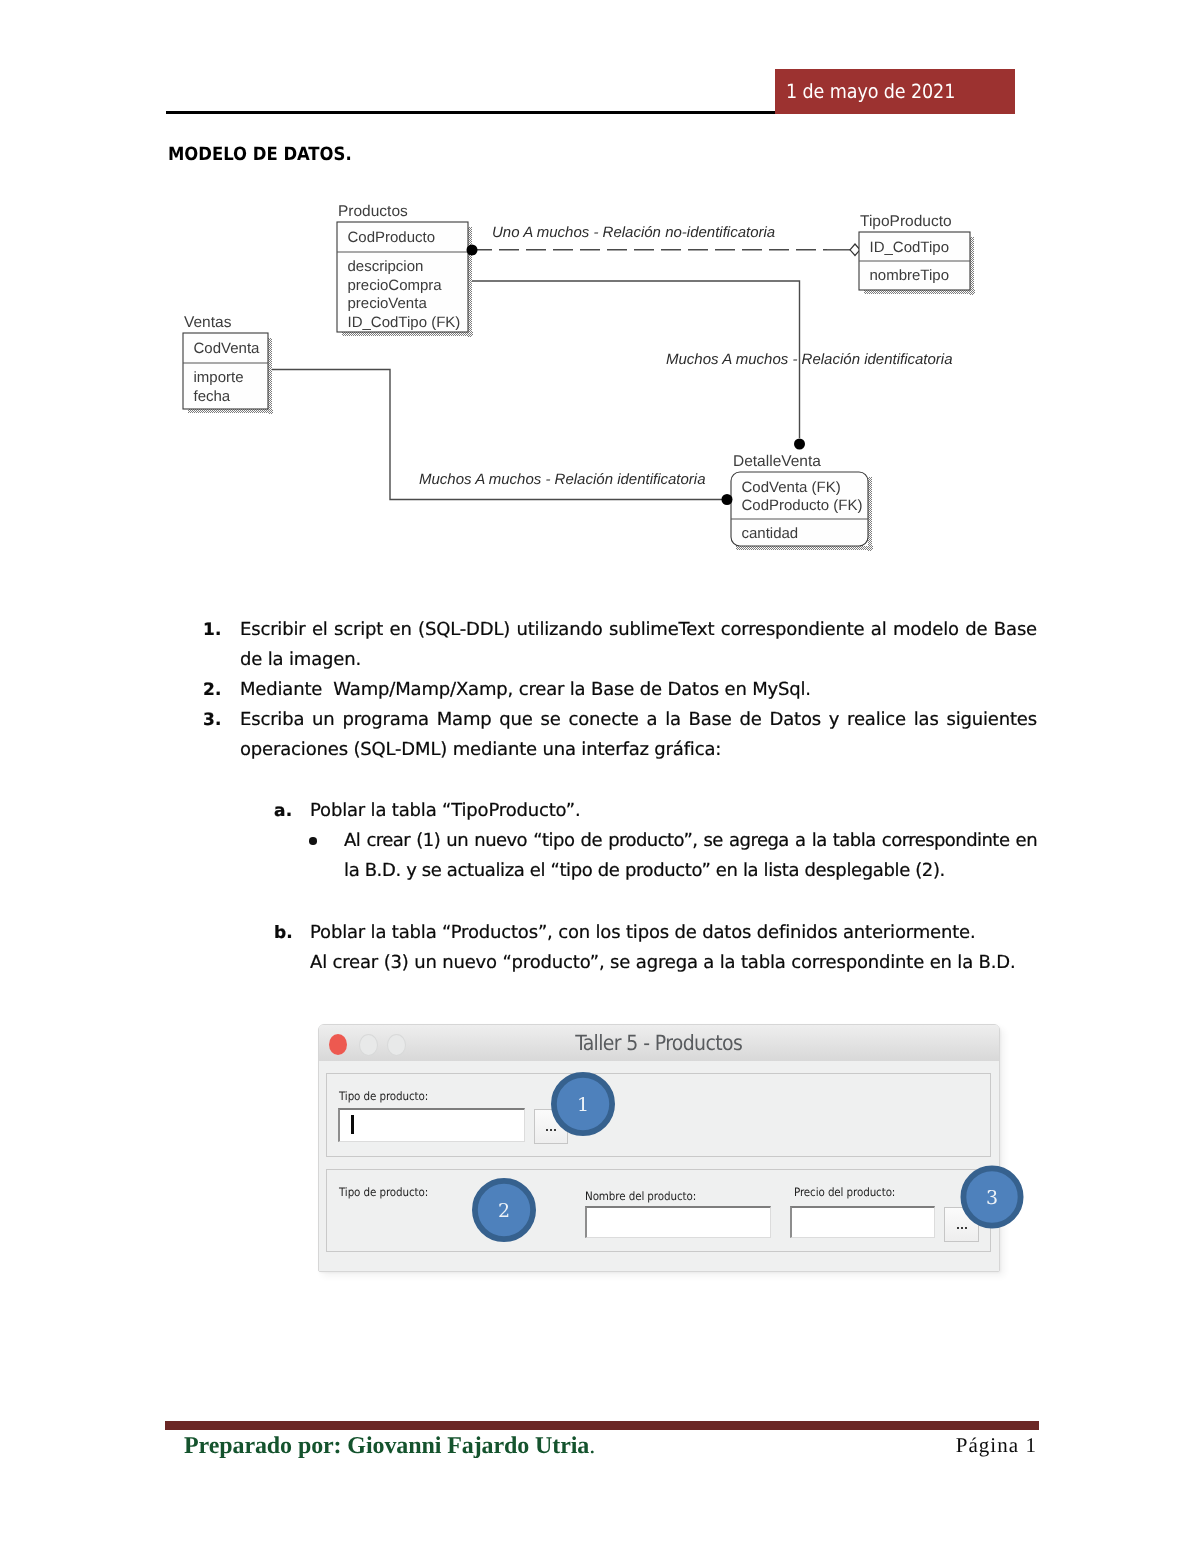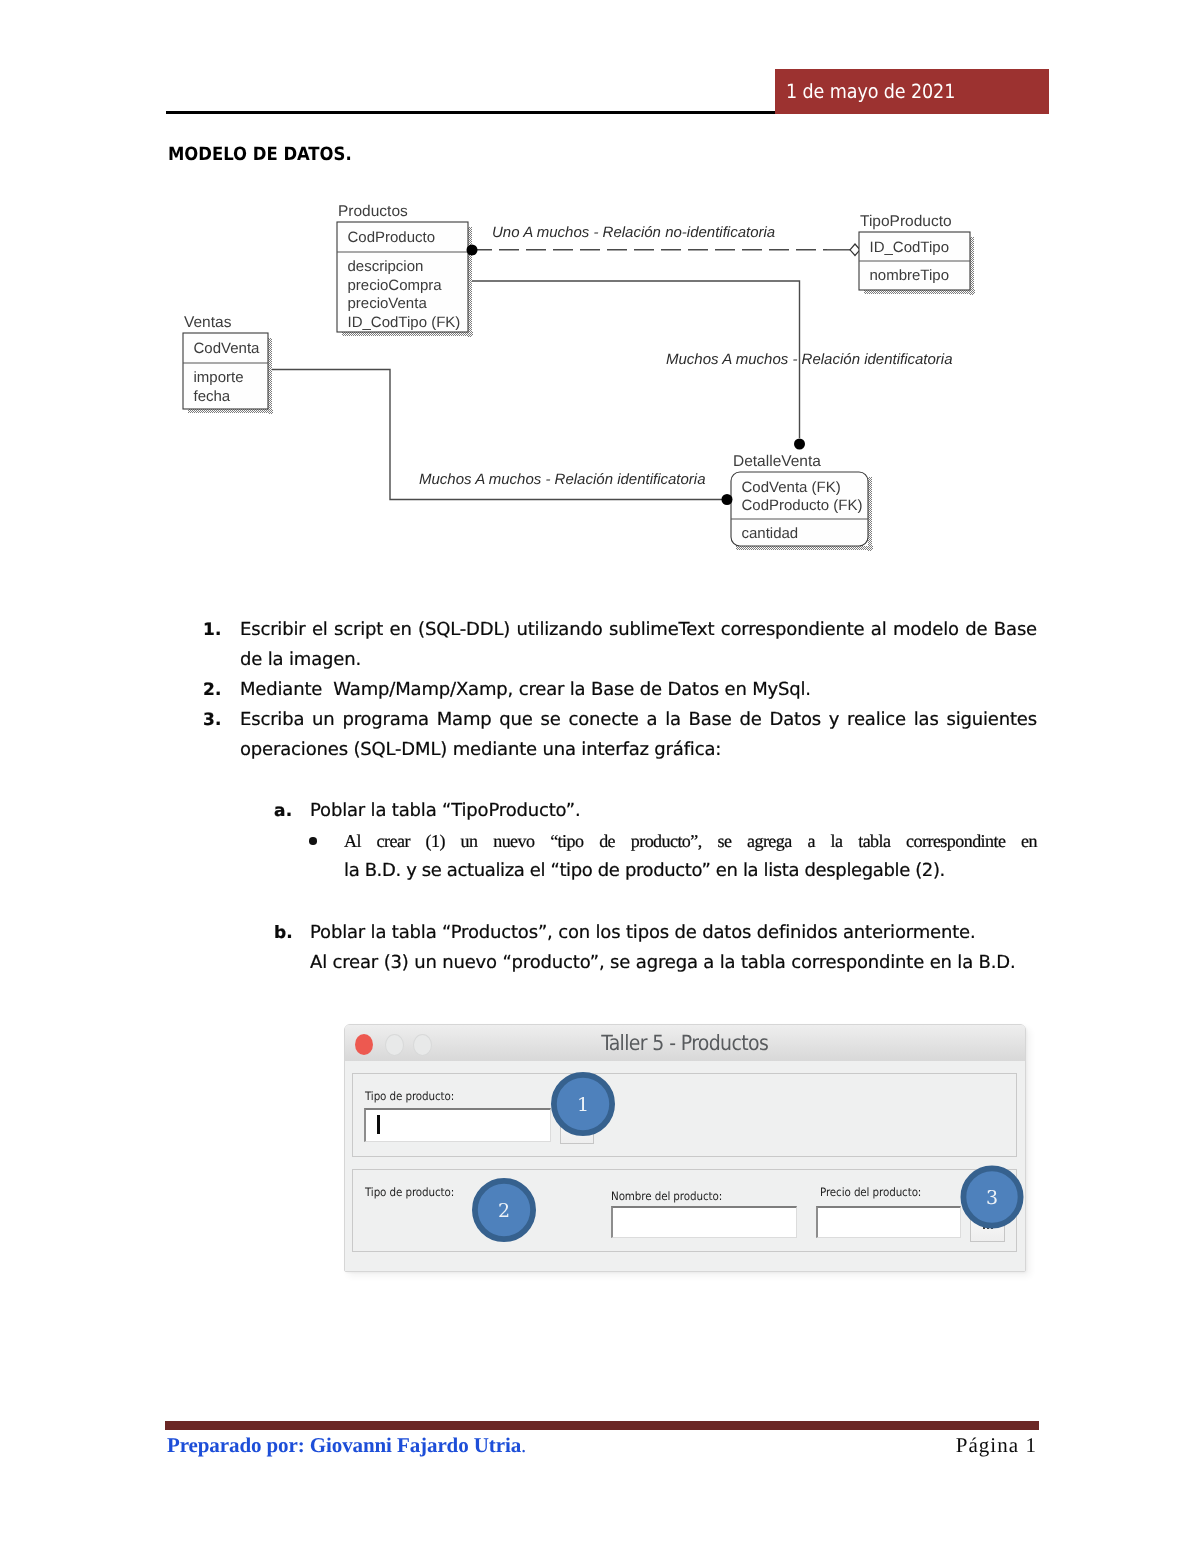--- a/index.html
+++ b/index.html
@@ -15,21 +15,21 @@
        will-change:transform;transform:translate3d(0,0,0);}
 
   
   #hdr{position:absolute;left:166px;top:60px;width:871px;height:56px;}
   #hdr .rule{position:absolute;left:0;top:51px;width:609px;height:3px;background:#000;}
   #hdr .titlewrap{position:absolute;left:0;top:8px;width:601px;height:51px;
        text-align:right;line-height:51px;white-space:nowrap;}
   #hdr .title{font-family:"DejaVu Sans Condensed","DejaVu Sans",sans-serif;
        font-weight:bold;font-size:21px;letter-spacing:-1.0px;color:#000;}
   #hdr .brk{color:#71893b;font-weight:bold;}
-  #hdr .datebox{position:absolute;left:609px;top:9px;width:274px;height:45px;
+  #hdr .datebox{position:absolute;left:609px;top:9px;width:240px;height:45px;
        background:#9c3230;text-align:center;}
   #hdr .datetxt{position:absolute;left:11px;top:0;height:45px;line-height:46px;
        color:#ffffff;font-family:"DejaVu Sans Condensed","DejaVu Sans",sans-serif;
        font-size:19.5px;letter-spacing:-0.1px;white-space:nowrap;}
 
   
   #sectitle{position:absolute;left:168px;top:144px;
        font-family:"DejaVu Sans Condensed","DejaVu Sans",sans-serif;
        font-weight:bold;font-size:18.3px;color:#000;letter-spacing:0px;}
 
@@ -55,21 +55,21 @@
   #body-text .ln{position:absolute;white-space:nowrap;line-height:22px;letter-spacing:-0.17px;}
   #body-text .jst{white-space:normal;text-align:justify;text-align-last:justify;
      word-spacing:0px;}
   #body-text .bulletdot{position:absolute;width:7.5px;height:7.5px;border-radius:50%;background:#111;}
 
   
   #appshot{position:absolute;left:0;top:0;width:1200px;height:1553px;}
   .winframe{position:absolute;left:318px;top:1024px;width:680px;height:246px;
      background:#eceded;border:1px solid #d6d6d6;
      box-shadow:4px 4px 7px rgba(0,0,0,.055), 1px 1px 3px rgba(0,0,0,.05);
-     border-radius:6px 6px 2px 2px;margin-left:26px;}
+     border-radius:6px 6px 2px 2px;}
   .titlebar{position:absolute;left:0;top:0;width:680px;height:36px;
      background:linear-gradient(#eeeeee,#d8d8d8);border-bottom:1px solid #b6b6b6;
      border-radius:4px 4px 0 0;}
   .tl{position:absolute;top:9px;width:18px;height:21px;border-radius:50%;}
   .tl-close{left:10px;background:#ed5950;}
   .tl-min{left:40px;background:#e8e9e9;border:1.3px solid #d8d9d9;width:17px;height:20px;}
   .tl-zoom{left:68px;background:#e8e9e9;border:1.3px solid #d8d9d9;width:17px;height:20px;}
   .wtitle{position:absolute;left:0;top:0;width:680px;height:36px;line-height:37px;
      text-align:center;font-family:"DejaVu Sans Condensed","DejaVu Sans",sans-serif;
      font-size:21px;color:#585b5e;letter-spacing:-0.62px;text-indent:-0.62px;}
@@ -95,22 +95,22 @@
      font-family:"DejaVu Sans Condensed","DejaVu Sans",sans-serif;font-size:13px;color:#1d1d1d;letter-spacing:-0.15px;}
   .cbtn{position:absolute;right:-2px;top:-2px;width:25px;height:31px;
      background:linear-gradient(#f2f2f2,#fafafa);border:1px solid #b9b9b9;border-top:2px solid #7d7d7d;
      display:flex;align-items:flex-end;justify-content:center;box-sizing:border-box;padding-bottom:8px;}
   #callouts{position:absolute;left:0;top:0;pointer-events:none;}
   #callouts .conum{font-family:"DejaVu Serif",serif;font-size:19px;fill:#eef3f8;}
 
   
   #ftr{position:absolute;left:165px;top:1421px;width:874px;}
   #ftr .rule{position:absolute;left:0;top:0;width:874px;height:9px;background:#6b2725;}
-  #ftr .fl{position:absolute;left:2px;top:12px;font-family:"Liberation Serif",serif;
-       font-size:21px;color:#1d4ed8;white-space:nowrap;letter-spacing:-0.1px;}
+  #ftr .fl{position:absolute;left:19px;top:12px;font-family:"Liberation Serif",serif;
+       font-size:24px;color:#14532d;white-space:nowrap;letter-spacing:-0.1px;}
   #ftr .fl b{font-weight:bold;}
   #ftr .fr{position:absolute;right:2px;top:12px;font-family:"Liberation Serif",serif;
        font-size:21px;color:#0d0d0d;white-space:nowrap;letter-spacing:1.05px;}
 </style>
 </head>
 <body>
 
 <div class="page">
 
   <div id="hdr">
@@ -141,21 +141,21 @@
       <span class="ln" style="left:240px;top:739px;">operaciones (SQL-DML) mediante una interfaz gráfica:</span>
     </div>
 
     <div class="li">
       <span class="mk" style="left:274px;top:800px;">a.</span>
       <span class="ln" style="left:310px;top:800px;">Poblar la tabla “TipoProducto”.</span>
     </div>
 
     <div class="li">
       <span class="bulletdot" style="left:309px;top:837px;"></span>
-      <span class="ln jst" style="left:344px;top:830px;width:693px;letter-spacing:-0.55px;font-family:Liberation Serif, serif;">Al crear (1) un nuevo “tipo de producto”, se agrega a la tabla correspondinte en</span>
+      <span class="ln jst" style="left:344px;top:830px;width:693px;letter-spacing:-0.55px;">Al crear (1) un nuevo “tipo de producto”, se agrega a la tabla correspondinte en</span>
       <span class="ln" style="left:344px;top:860px;letter-spacing:-0.37px;">la B.D. y se actualiza el “tipo de producto” en la lista desplegable (2).</span>
     </div>
 
     <div class="li">
       <span class="mk" style="left:274px;top:922px;">b.</span>
       <span class="ln" style="left:310px;top:922px;">Poblar la tabla “Productos”, con los tipos de datos definidos anteriormente.</span>
       <span class="ln" style="left:310px;top:952px;">Al crear (3) un nuevo “producto”, se agrega a la tabla correspondinte en la B.D.</span>
     </div>
 
   </div>

